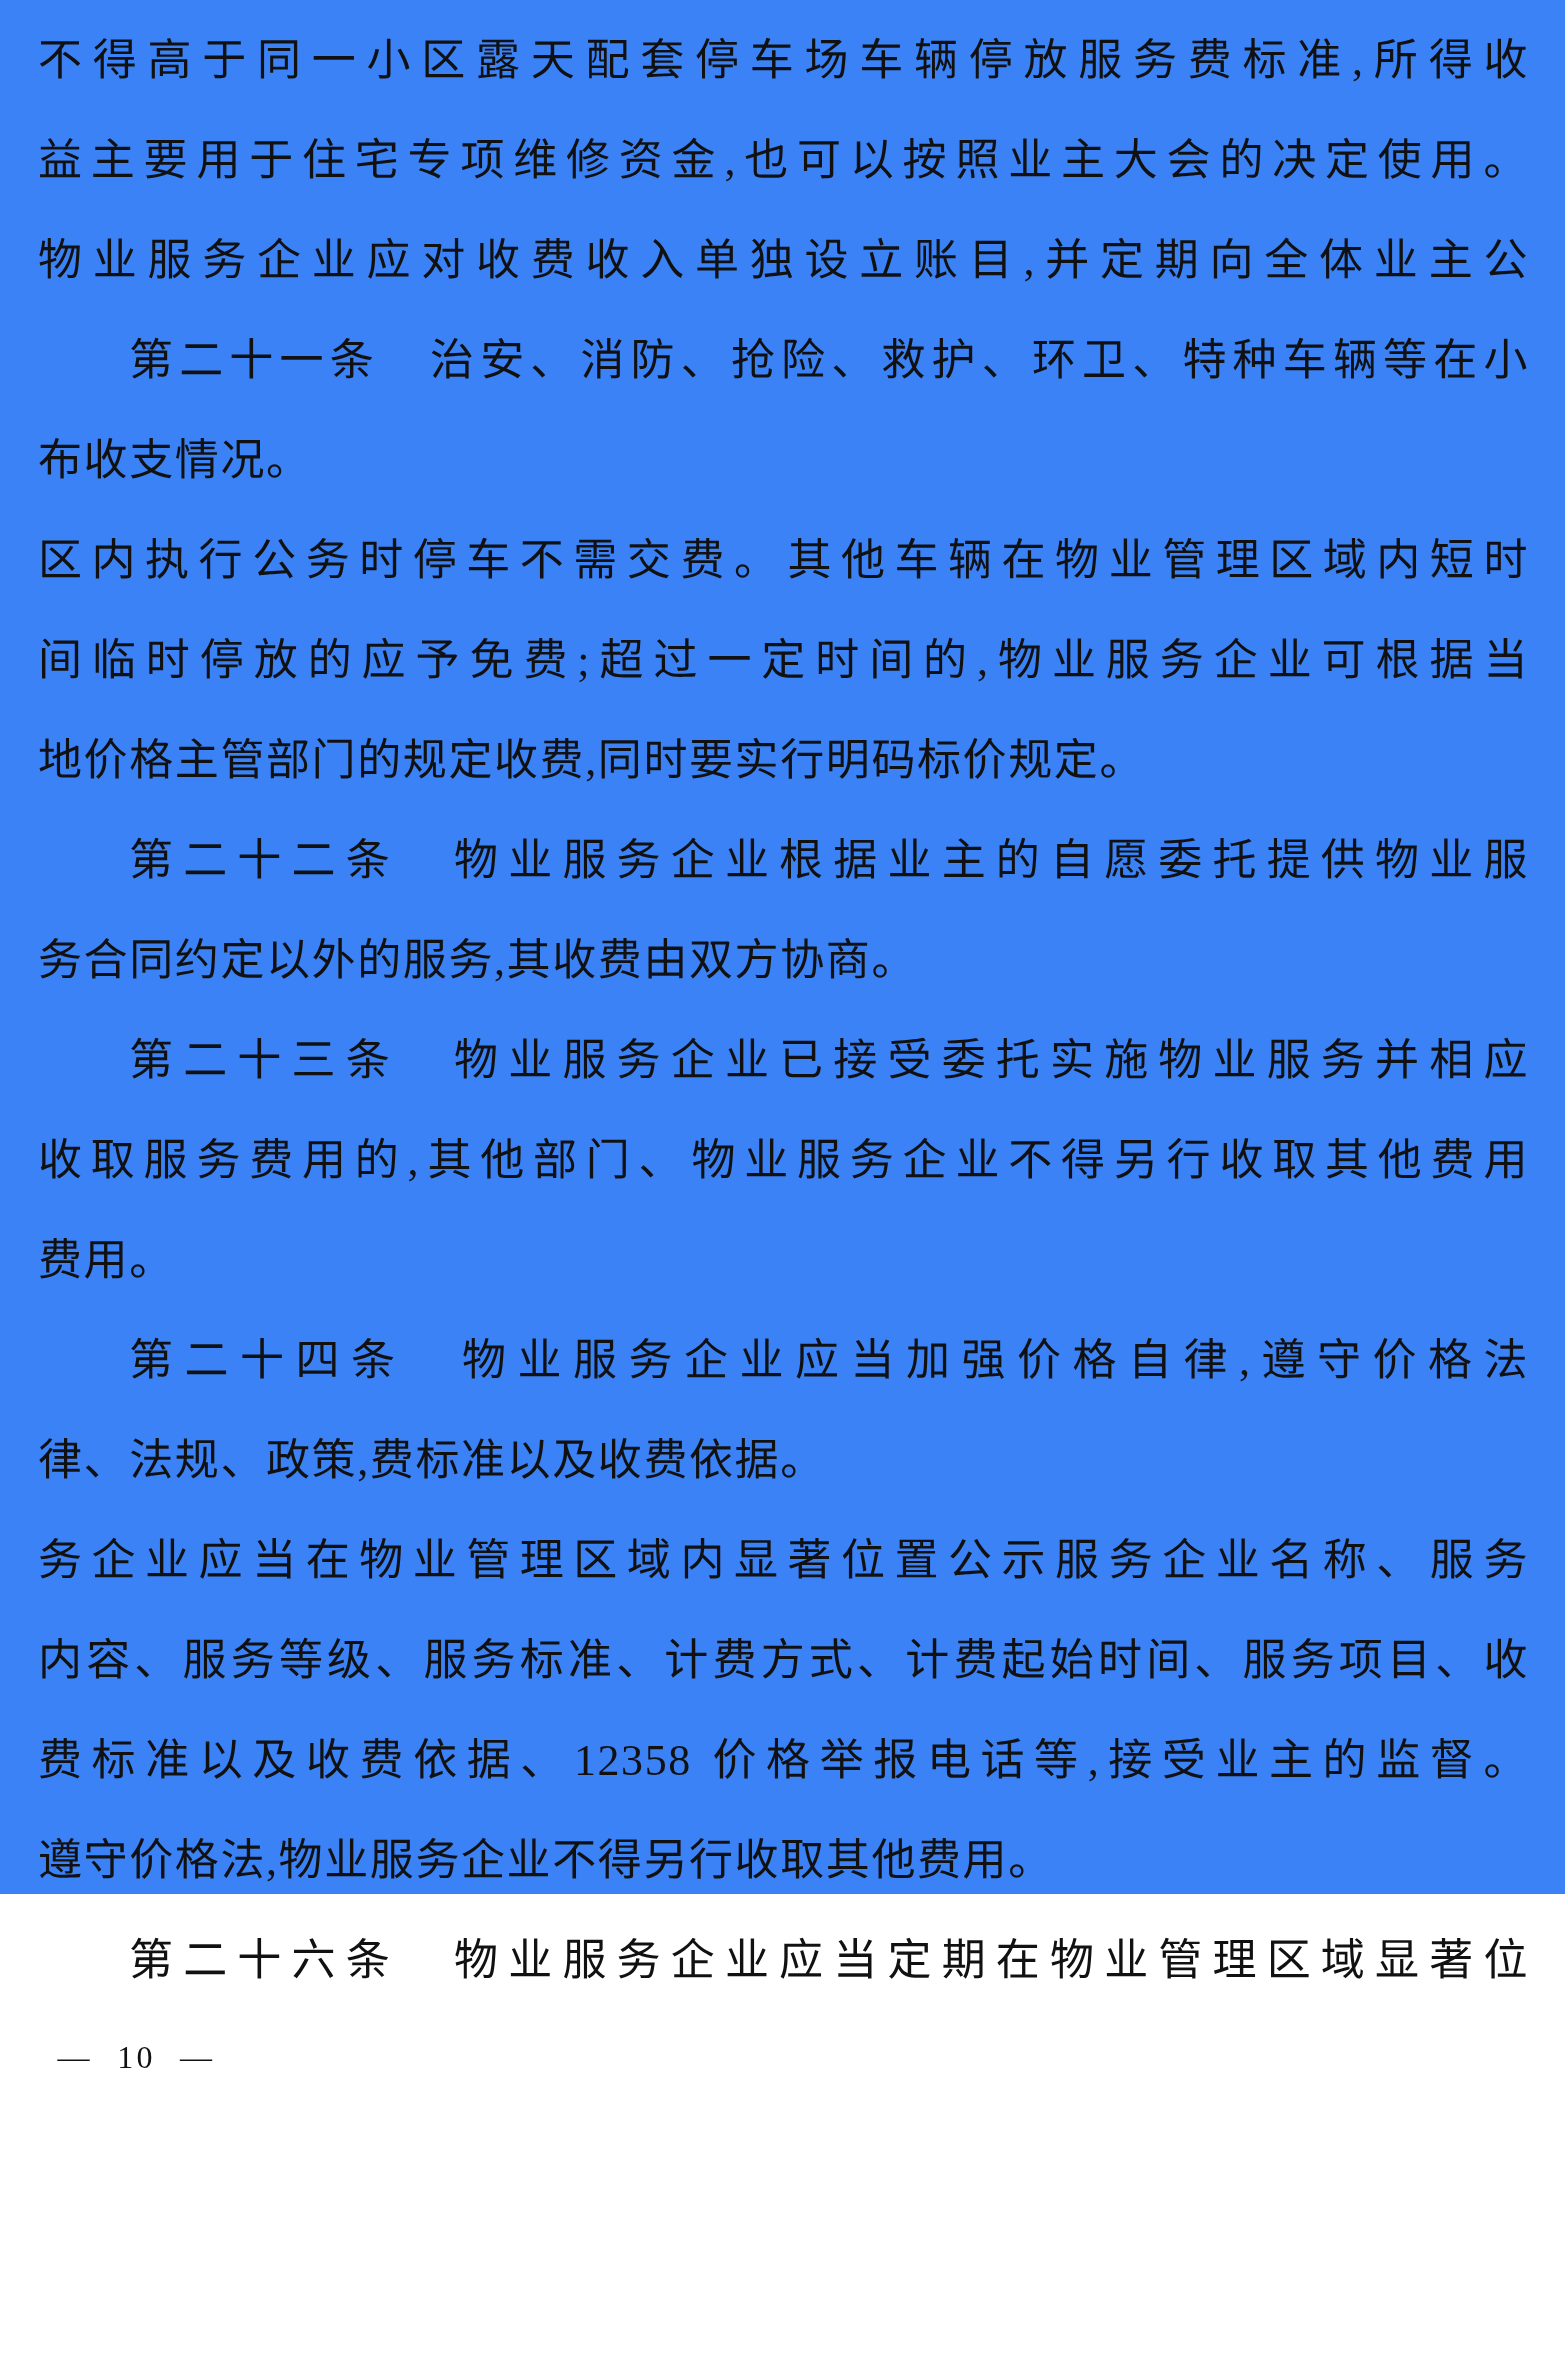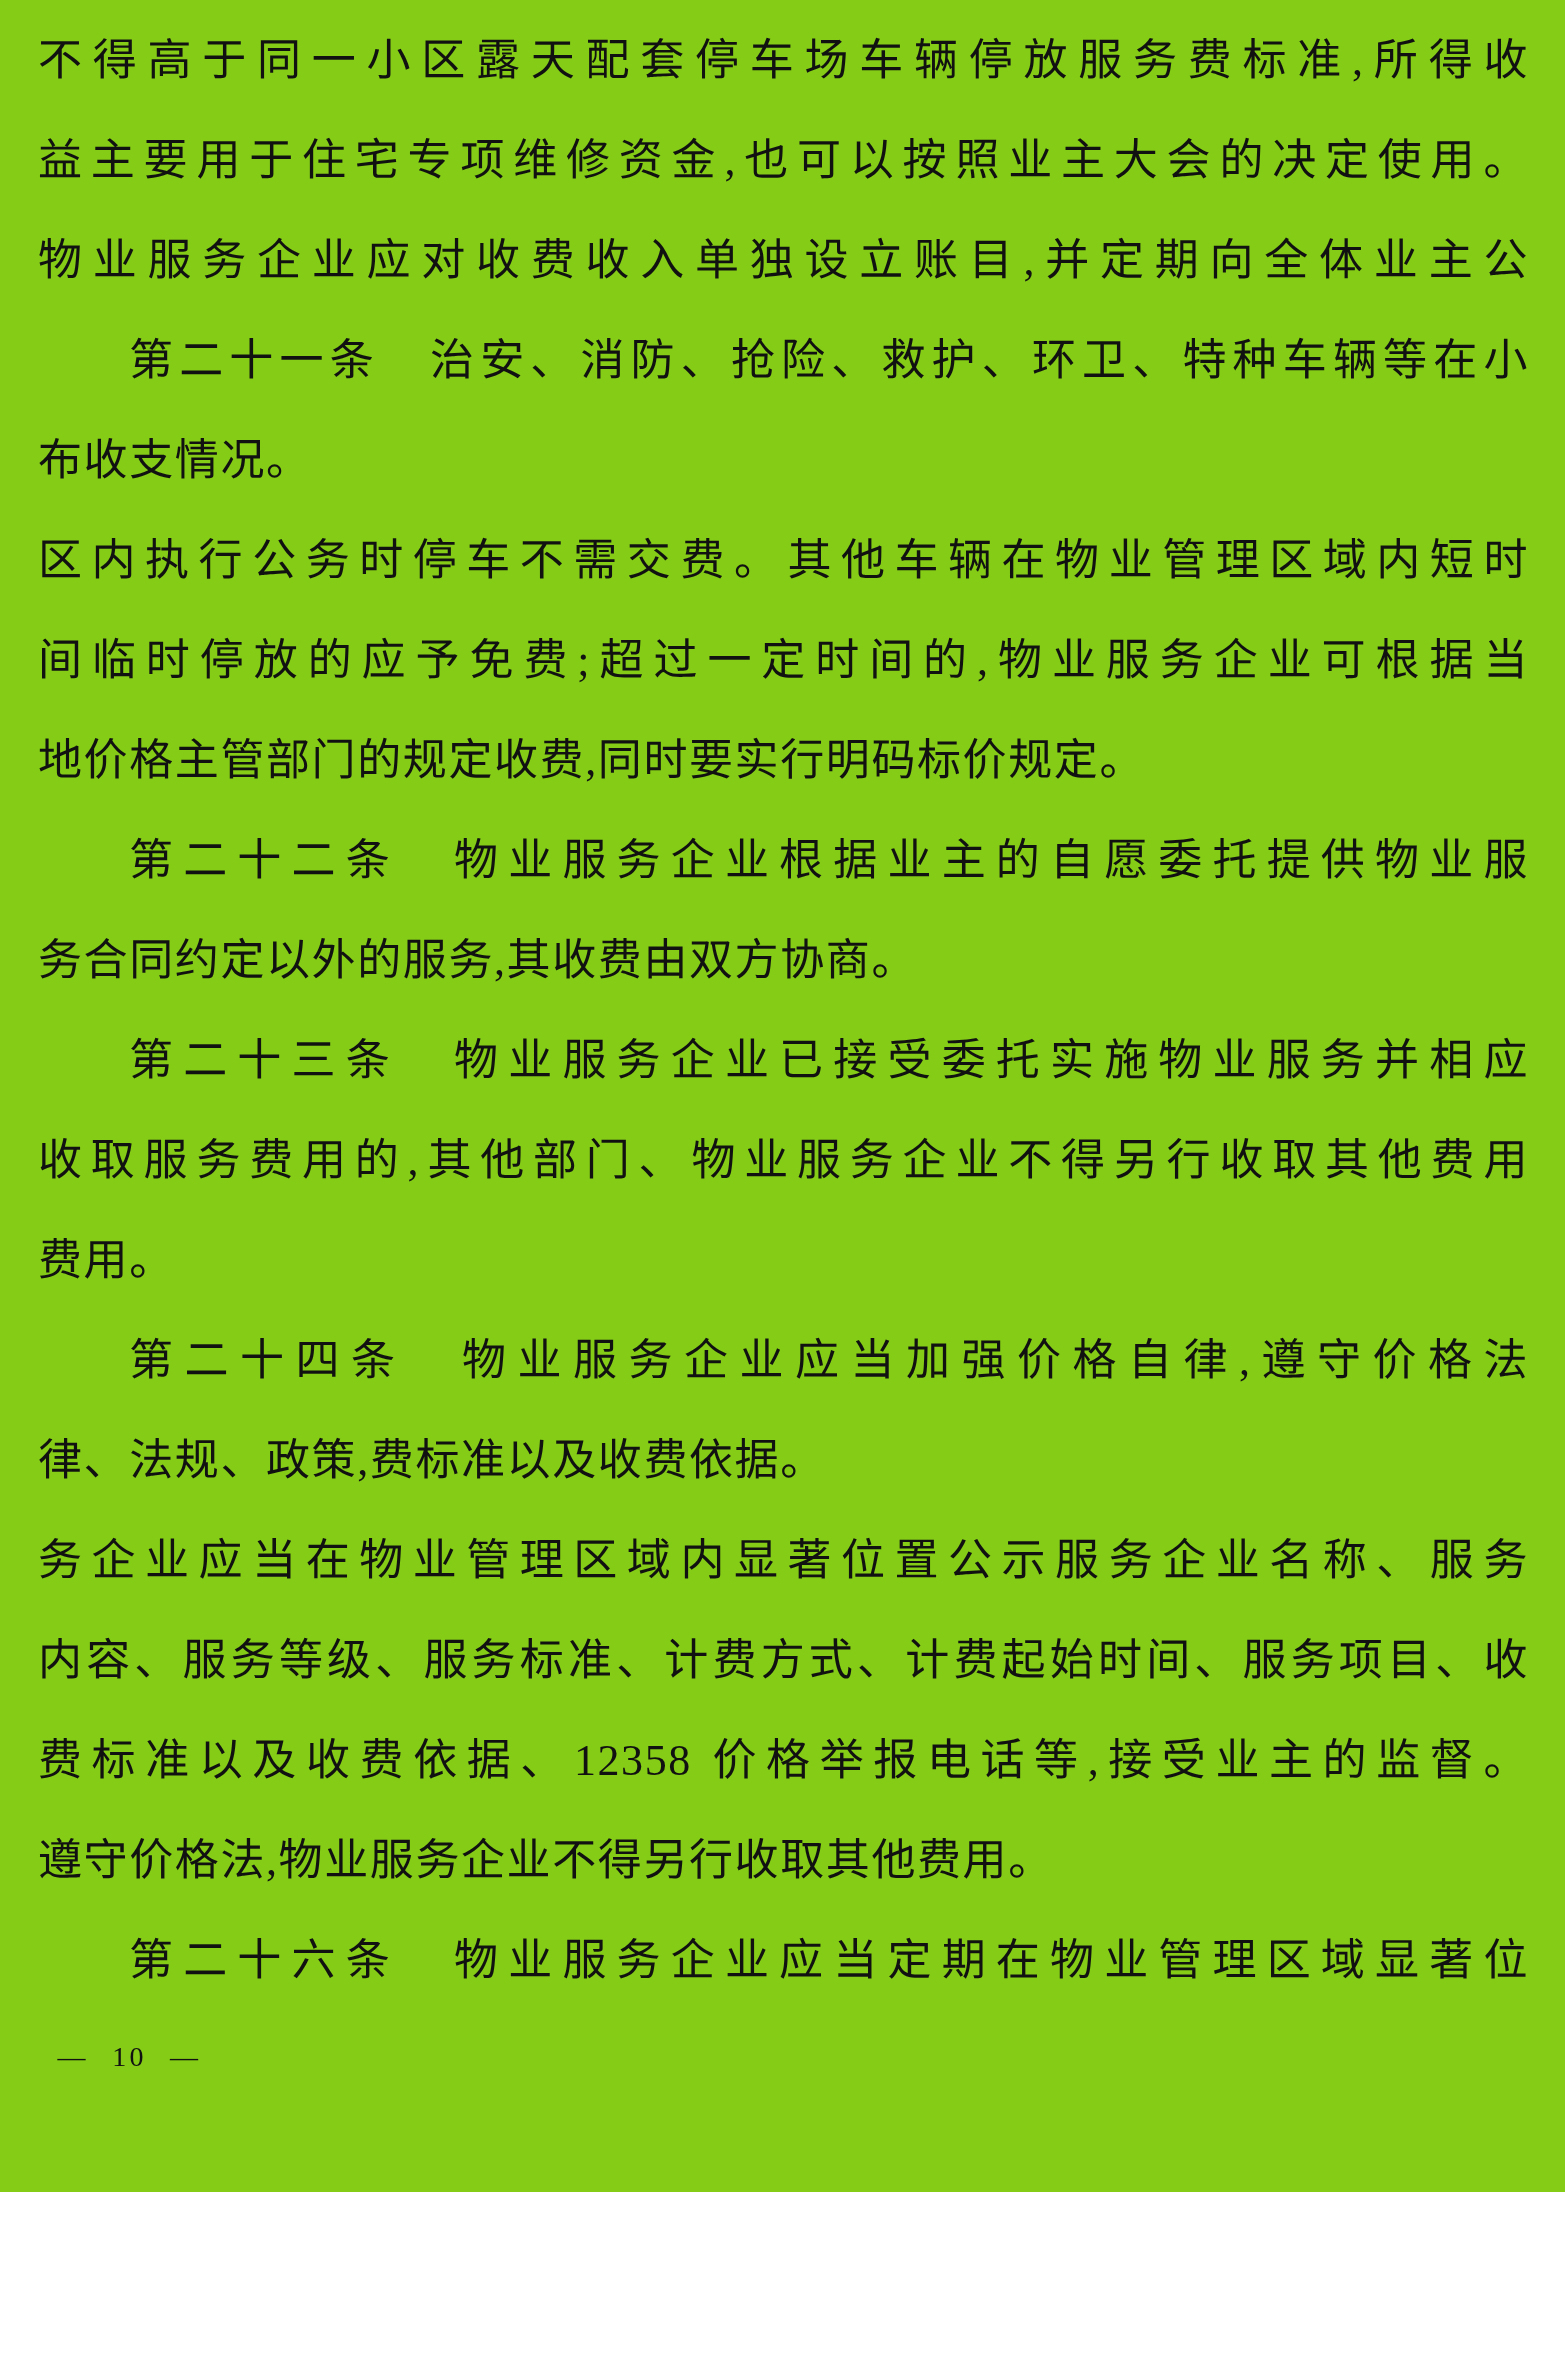--- a/index.html
+++ b/index.html
@@ -8,23 +8,23 @@
   }
   body {
     width: 1565px;
     height: 2366px;
     background: #ffffff;
     overflow: hidden;
   }
   .page {
     box-sizing: border-box;
     width: 1565px;
-    height: 2192px;
+    height: 1894px;
     padding: 11.4px 36px 0 38px;
-    background: #84cc16;
+    background: #3b82f6;
   }
   .line {
     font-family: "Liberation Serif", "DejaVu Serif", serif;
     font-size: 44px;
     line-height: 100px;
     height: 100px;
     letter-spacing: 1.6px;
     color: #111111;
     text-align: justify;
     text-align-last: justify;
@@ -34,21 +34,21 @@
   .line.end {
     text-align-last: left;
   }
   .line.indent {
     text-indent: 91px;
   }
   .footer {
     margin-top: 4.9px;
     padding-left: 19.6px;
     font-family: "Liberation Serif", "DejaVu Serif", serif;
-    font-size: 28px;
+    font-size: 32px;
     line-height: 82px;
     color: #111111;
     letter-spacing: 3.3px;
     word-spacing: 13px;
   }
 </style>
 </head>
 <body>
 
 <div class="page">

